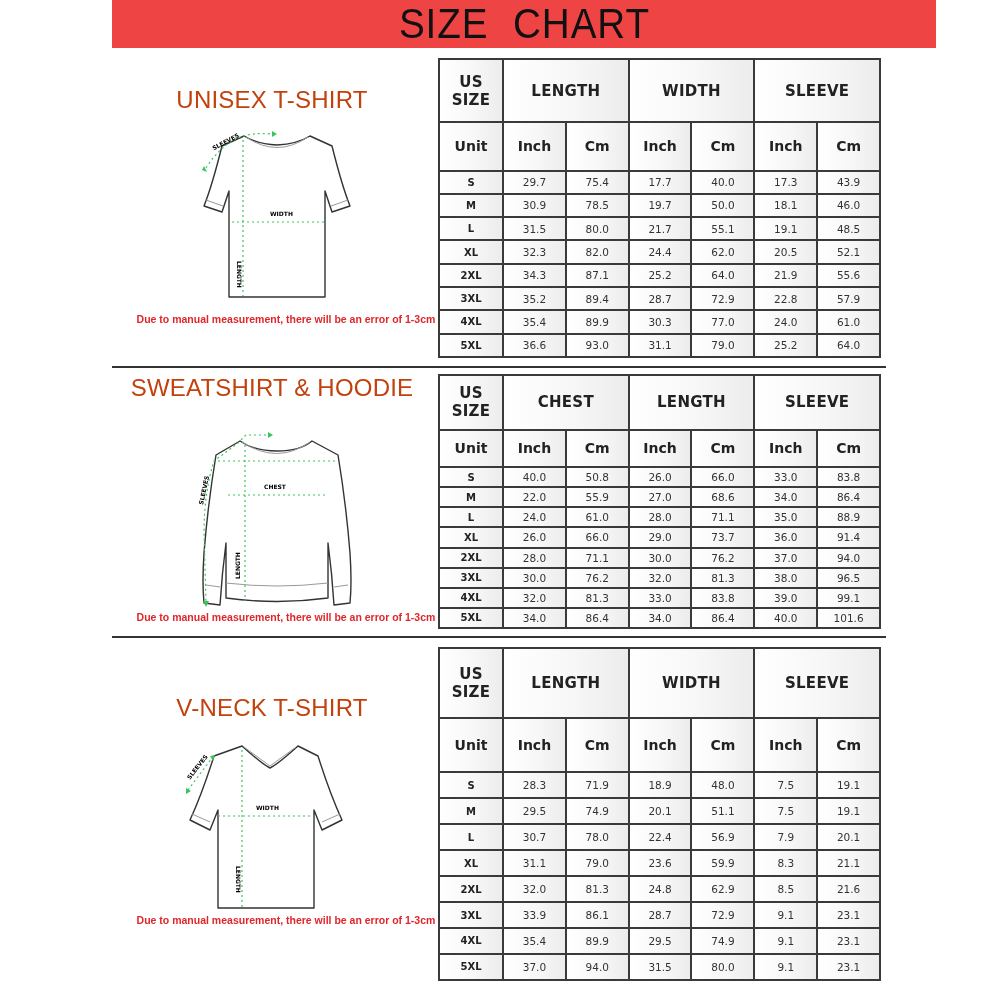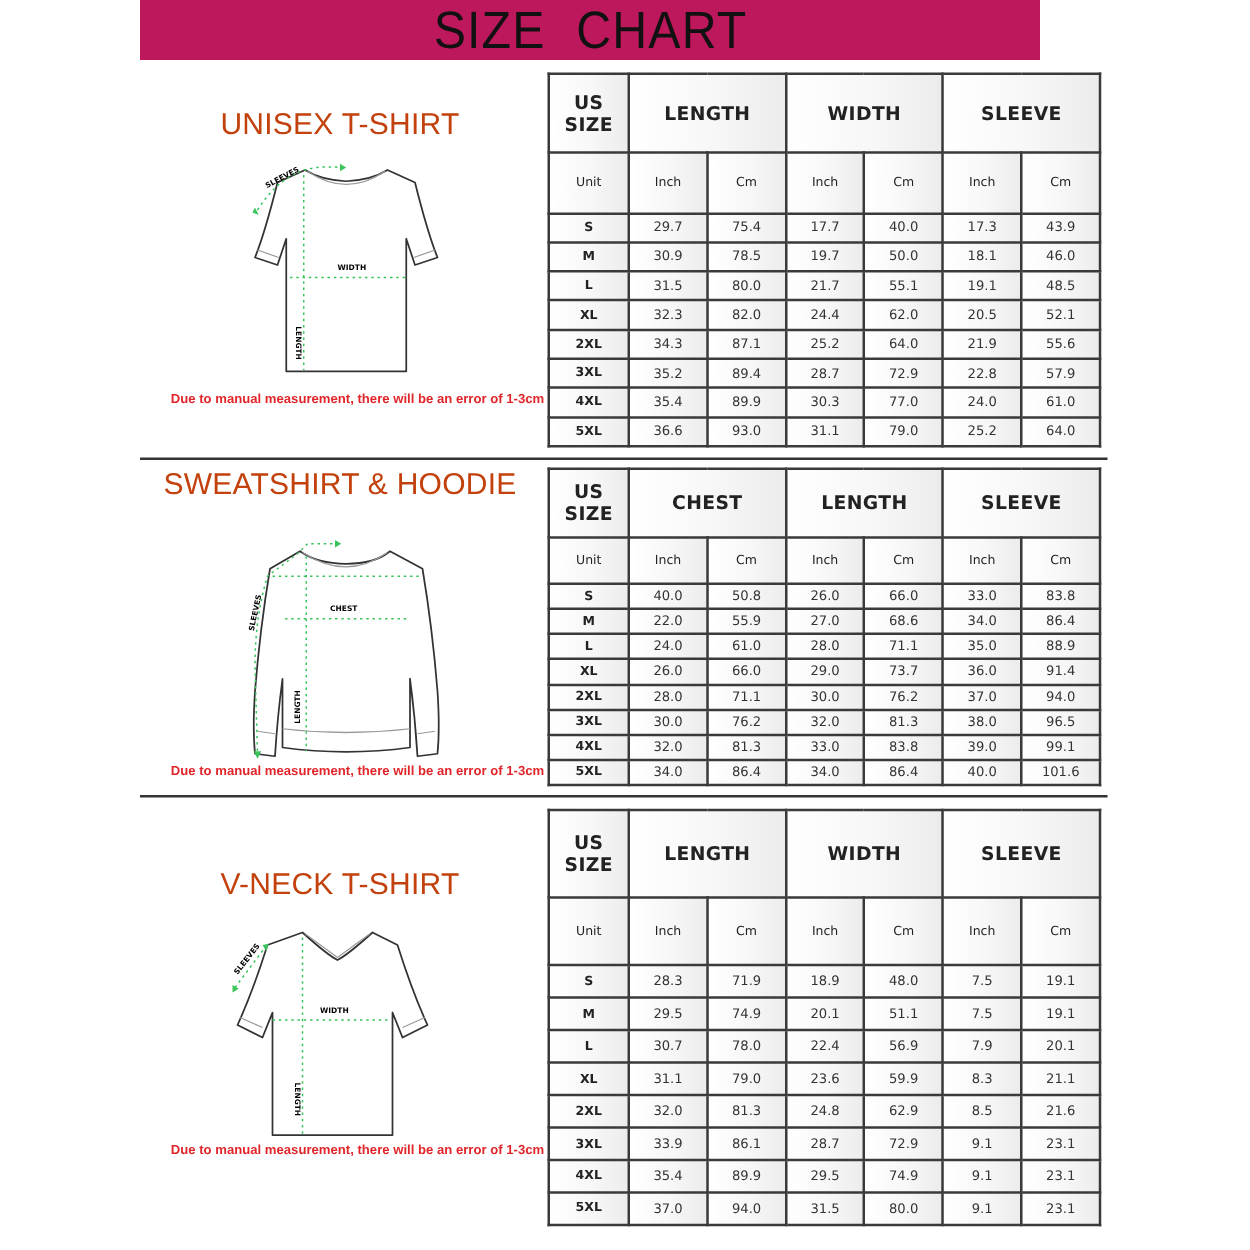--- a/index.html
+++ b/index.html
@@ -1,21 +1,21 @@
 <!DOCTYPE html>
 <html><head>
 <meta charset="utf-8">
 <style>
   * { box-sizing: border-box; margin: 0; padding: 0; }
   html, body { width: 1000px; height: 1000px; background: #ffffff; overflow: hidden; }
   body { position: relative; font-family: "Liberation Sans", sans-serif; color: #111; }
 
   .banner {
-    position: absolute; left: 112px; top: 0; width: 720px; height: 48px;
-    background: #be185d; display: flex; align-items: center; justify-content: center;
+    position: absolute; left: 112px; top: 0; width: 824px; height: 48px;
+    background: #ef4444; display: flex; align-items: center; justify-content: center;
   }
   .banner-title {
     font-family: "Liberation Sans", sans-serif; font-size: 42px; letter-spacing: 1px;
     color: #111; transform: scaleX(0.92); word-spacing: 14px; font-weight: normal;
   }
 
   .section { position: absolute; left: 112px; width: 774px; }
   .divider { position: absolute; left: 112px; width: 774px; height: 2px; background: #333; }
   .product-title {
     position: absolute; left: 0; width: 320px; text-align: center;
@@ -30,21 +30,21 @@
   table.size {
     position: absolute; border-collapse: collapse; table-layout: fixed;
     font-family: "DejaVu Sans", sans-serif;
   }
   table.size td {
     border: 2px solid #3a3a3a; text-align: center; vertical-align: middle;
     font-size: 10px; color: #222; padding: 0;
     background: linear-gradient(90deg, #ffffff 0%, #f7f7f7 55%, #ececec 100%);
   }
   table.size td.hdr { font-weight: bold; font-size: 15px; letter-spacing: 0.3px; }
-  table.size td.unit { font-weight: normal; font-size: 10px; }
+  table.size td.unit { font-weight: bold; font-size: 14px; }
   table.size td.sz { font-weight: bold; font-size: 10px; }
   table.size td.val { font-size: 10.5px; color: #333; }
 </style>
 </head>
 <body>
 
 <div class="banner">
   <div class="banner-title">SIZE  CHART</div>
 </div>
 

